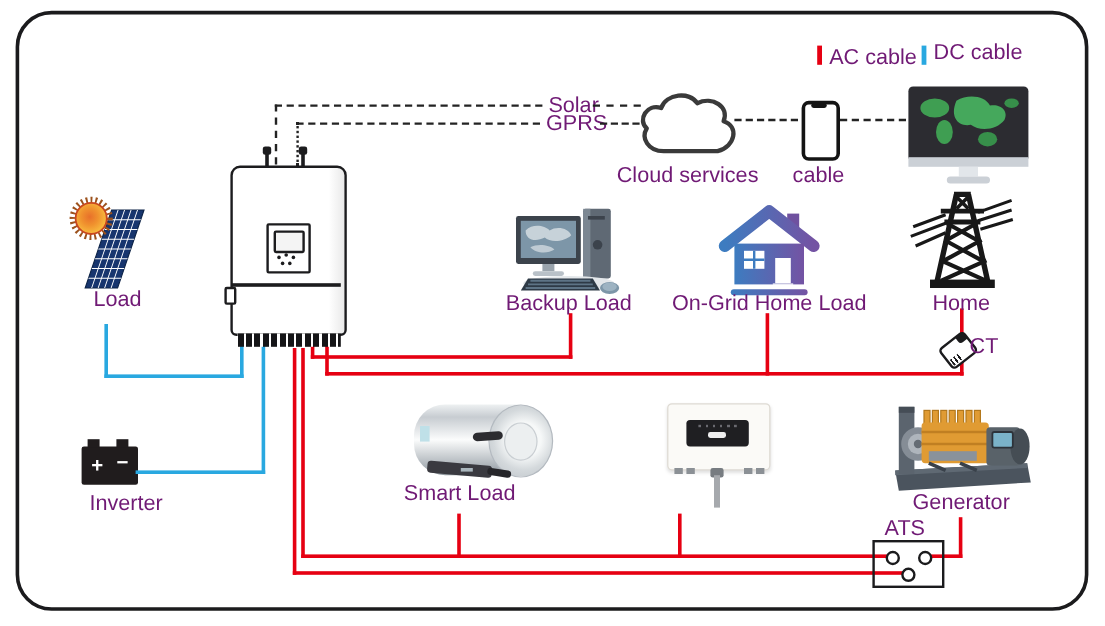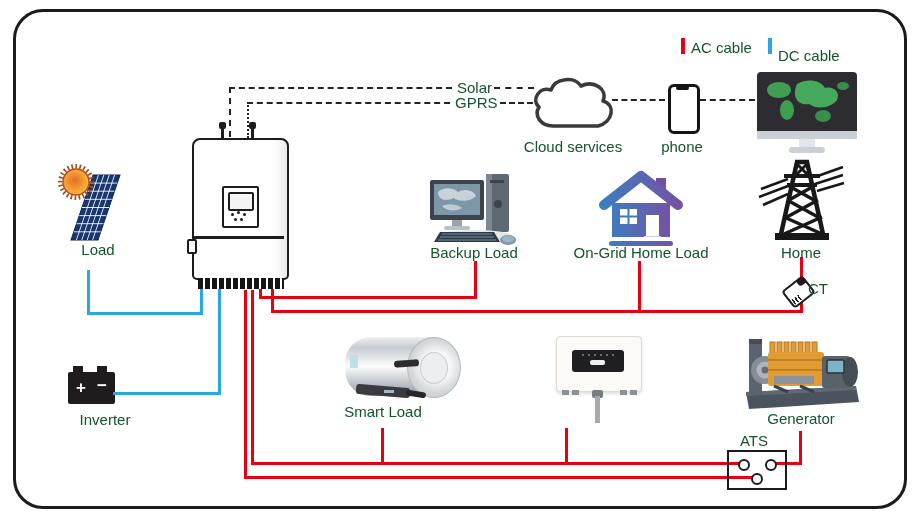--- a/index.html
+++ b/index.html
@@ -1,21 +1,21 @@
 <!DOCTYPE html>
 <html style="--ac: #e60012; --dc: #29a8e0;"><head>
 <meta charset="utf-8">
 <style>
   :root{ --ac:#e60012; --dc:#29a8e0; --ink:#1b1b1d; }
   html,body{margin:0;padding:0;background:#fff;}
   .stage{position:relative;width:921px;height:522px;background:#fff;overflow:hidden;
          font-family:"Liberation Sans",sans-serif;color:var(--ink);}
   .frame{position:absolute;left:13px;top:9px;width:888px;height:494px;
          border:3px solid #1b1b1d;border-radius:30px;}
-  .lbl{position:absolute;font-size:15px;line-height:15px;color:#14532d;white-space:nowrap;}
+  .lbl{position:absolute;font-size:18px;line-height:15px;color:#701a75;white-space:nowrap;}
   .lblc{transform:translateX(-50%);}
   .cable{position:absolute;}
   .c-red{background:var(--ac);}
   .c-blue{background:var(--dc);}
   .dash{position:absolute;border-top:2px dashed #232323;}
   .vdash{position:absolute;border-left:2px dashed #232323;}
   .vdot{position:absolute;border-left:2px dotted #232323;}
   .swatch{position:absolute;width:4px;height:16px;}
   .term{position:absolute;width:8px;height:8px;border:2px solid #1b1b1d;border-radius:50%;background:#fff;}
   .inv-body{position:absolute;border:2.5px solid #1c1c1e;background:linear-gradient(90deg,#fff 0 86%,#e9e9e9);border-radius:8px 8px 5px 5px;}
@@ -24,41 +24,41 @@
 </head>
 <body>
 
 <div class="stage">
 
   <div class="frame"></div>
 
   <div class="swatch" style="left:681px;top:38px;background:var(--ac);"></div>
   <div class="lbl" style="left:691px;top:40px;">AC cable</div>
   <div class="swatch" style="left:768px;top:38px;background:var(--dc);"></div>
-  <div class="lbl" style="left:778px;top:48px;">DC cable</div>
+  <div class="lbl" style="left:778px;top:36px;">DC cable</div>
 
   <div class="dash" style="left:229px;top:87px;width:223px;"></div>
   <div class="lbl" style="left:457px;top:80px;">Solar</div>
   <div class="dash" style="left:494px;top:87px;width:40px;"></div>
   <div class="dash" style="left:247px;top:102px;width:203px;"></div>
   <div class="lbl" style="left:455px;top:95px;">GPRS</div>
   <div class="dash" style="left:500px;top:102px;width:33px;"></div>
   <div class="vdash" style="left:229px;top:87px;height:50px;"></div>
   <div class="vdot" style="left:247px;top:102px;height:36px;"></div>
   <div class="dash" style="left:612px;top:99px;width:53px;"></div>
   <div class="dash" style="left:700px;top:99px;width:55px;"></div>
 
   <svg style="position:absolute;left:528px;top:72px;" width="88" height="62" viewBox="0 0 88 62">
     <path d="M25 54 C12 54 6 43 11 35 C3 28 11 14 23 18 C27 6 47 4 53 14 C66 8 80 17 75 29 C88 33 85 50 70 54 Z" fill="#fff" stroke="#3a3a3a" stroke-width="3.6" stroke-linejoin="round"></path>
   </svg>
   <div class="lbl lblc" style="left:573px;top:139px;">Cloud services</div>
 
   <div style="position:absolute;left:668px;top:84px;width:26px;height:44px;border:3px solid #141414;border-radius:6px;background:#fff;"></div>
   <div style="position:absolute;left:676px;top:86px;width:13px;height:4px;background:#141414;border-radius:2px;"></div>
-  <div class="lbl lblc" style="left:682px;top:139px;">phone</div>
+  <div class="lbl lblc" style="left:682px;top:139px;">cable</div>
 
   <div style="position:absolute;left:757px;top:72px;width:100px;height:60px;background:#2c2c31;border-radius:4px 4px 0 0;overflow:hidden;">
     <svg width="100" height="60" viewBox="0 0 100 60">
       <ellipse cx="22" cy="18" rx="12" ry="8" fill="#3f9e52"></ellipse>
       <path d="M40 12 C50 6 64 8 68 16 C76 14 84 20 80 28 C74 36 60 38 52 32 C42 34 34 26 40 12Z" fill="#45a85c"></path>
       <ellipse cx="30" cy="38" rx="7" ry="10" fill="#3f9e52"></ellipse>
       <ellipse cx="66" cy="44" rx="8" ry="6" fill="#378f4a"></ellipse>
       <ellipse cx="86" cy="14" rx="6" ry="4" fill="#378f4a"></ellipse>
     </svg>
   </div>

